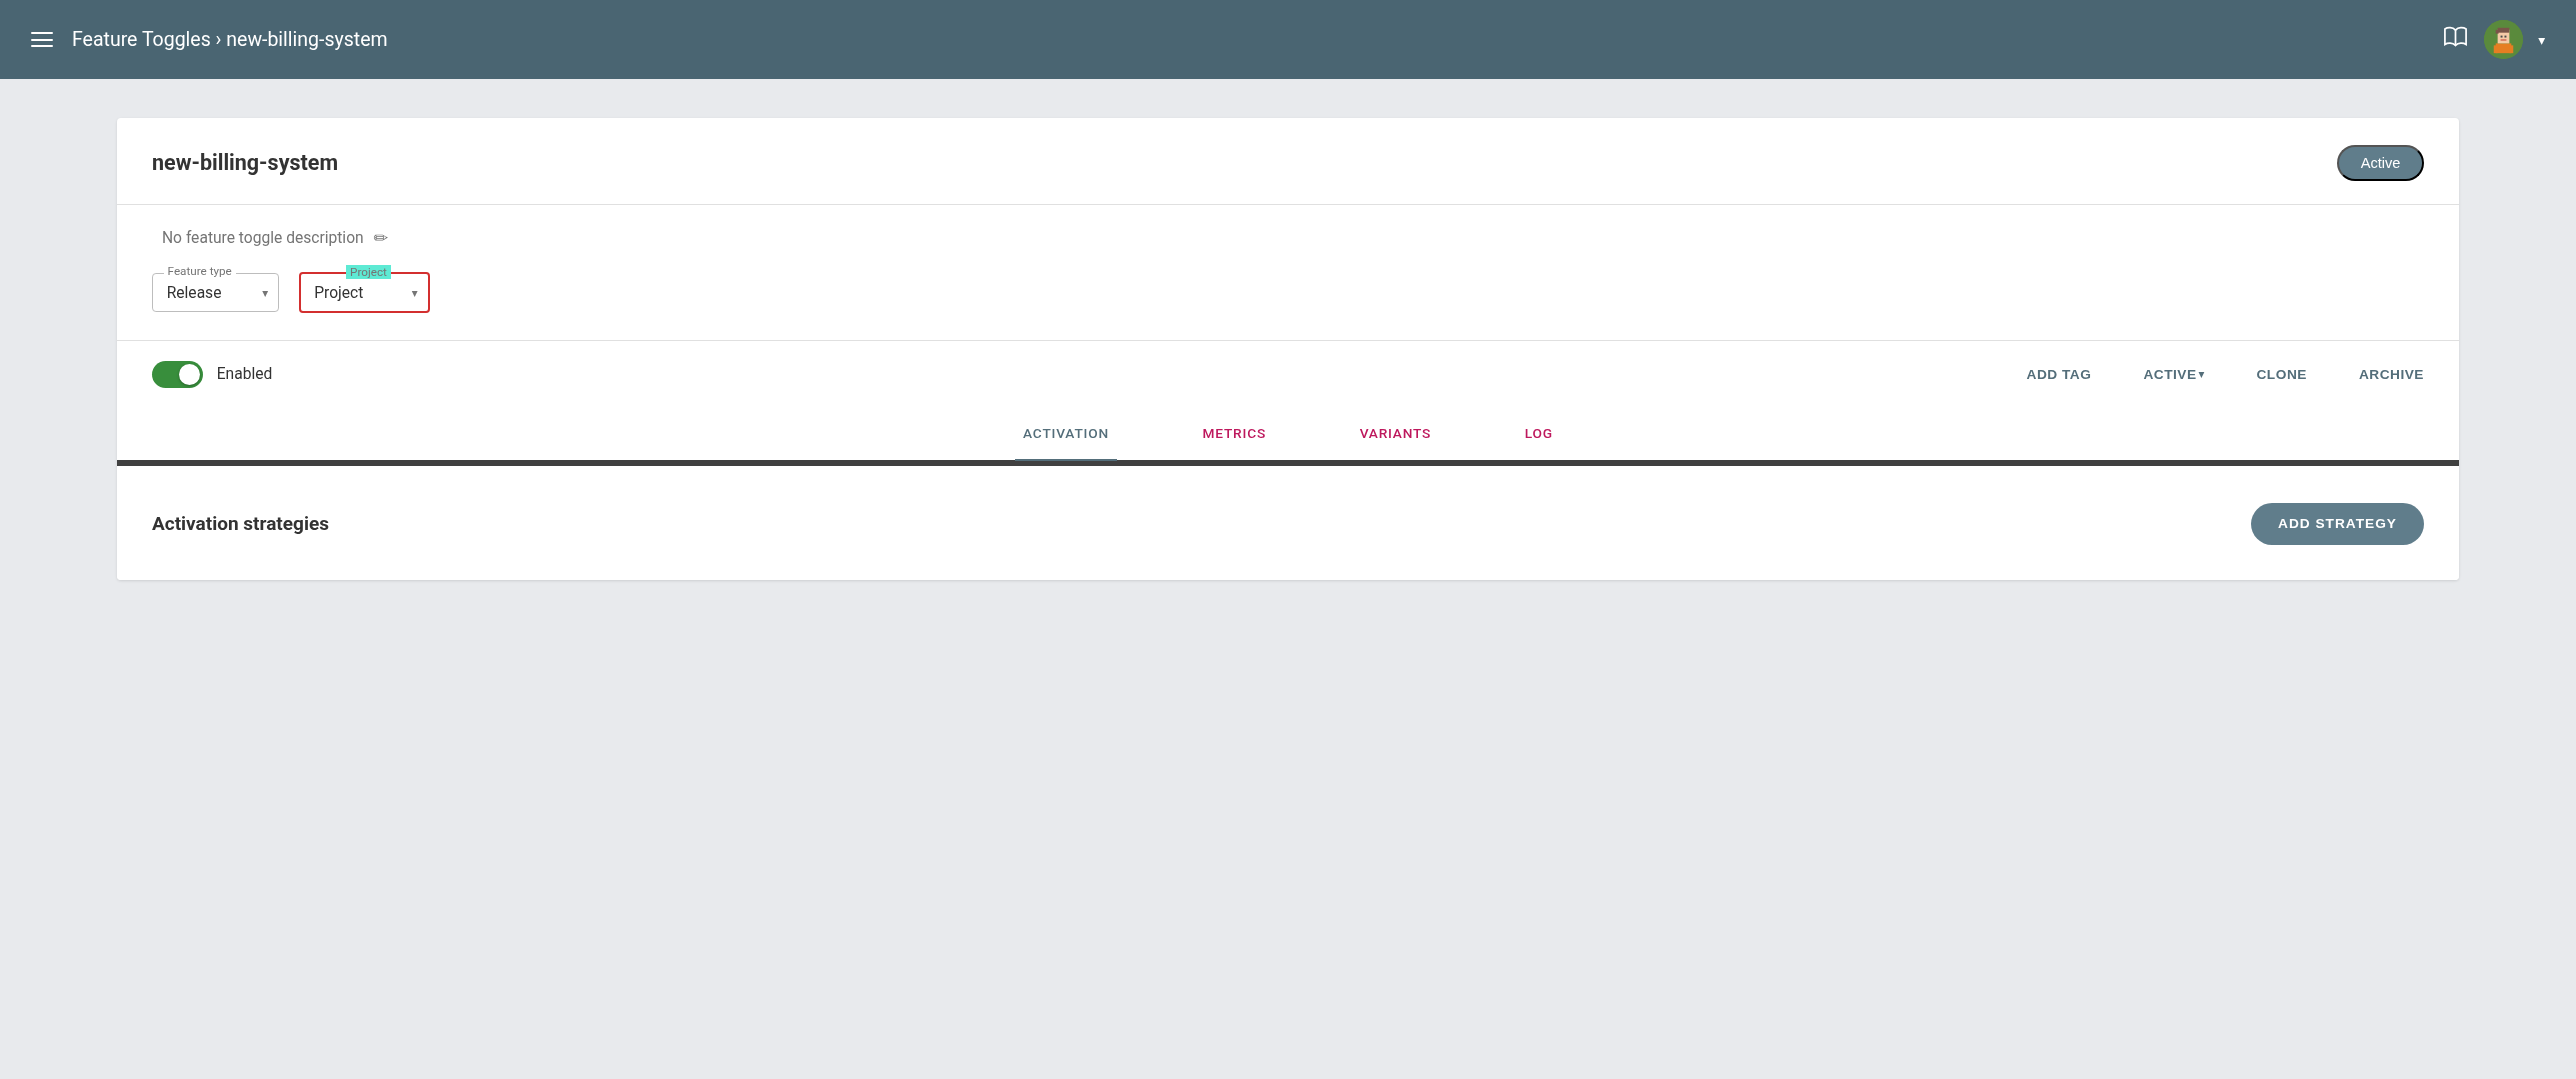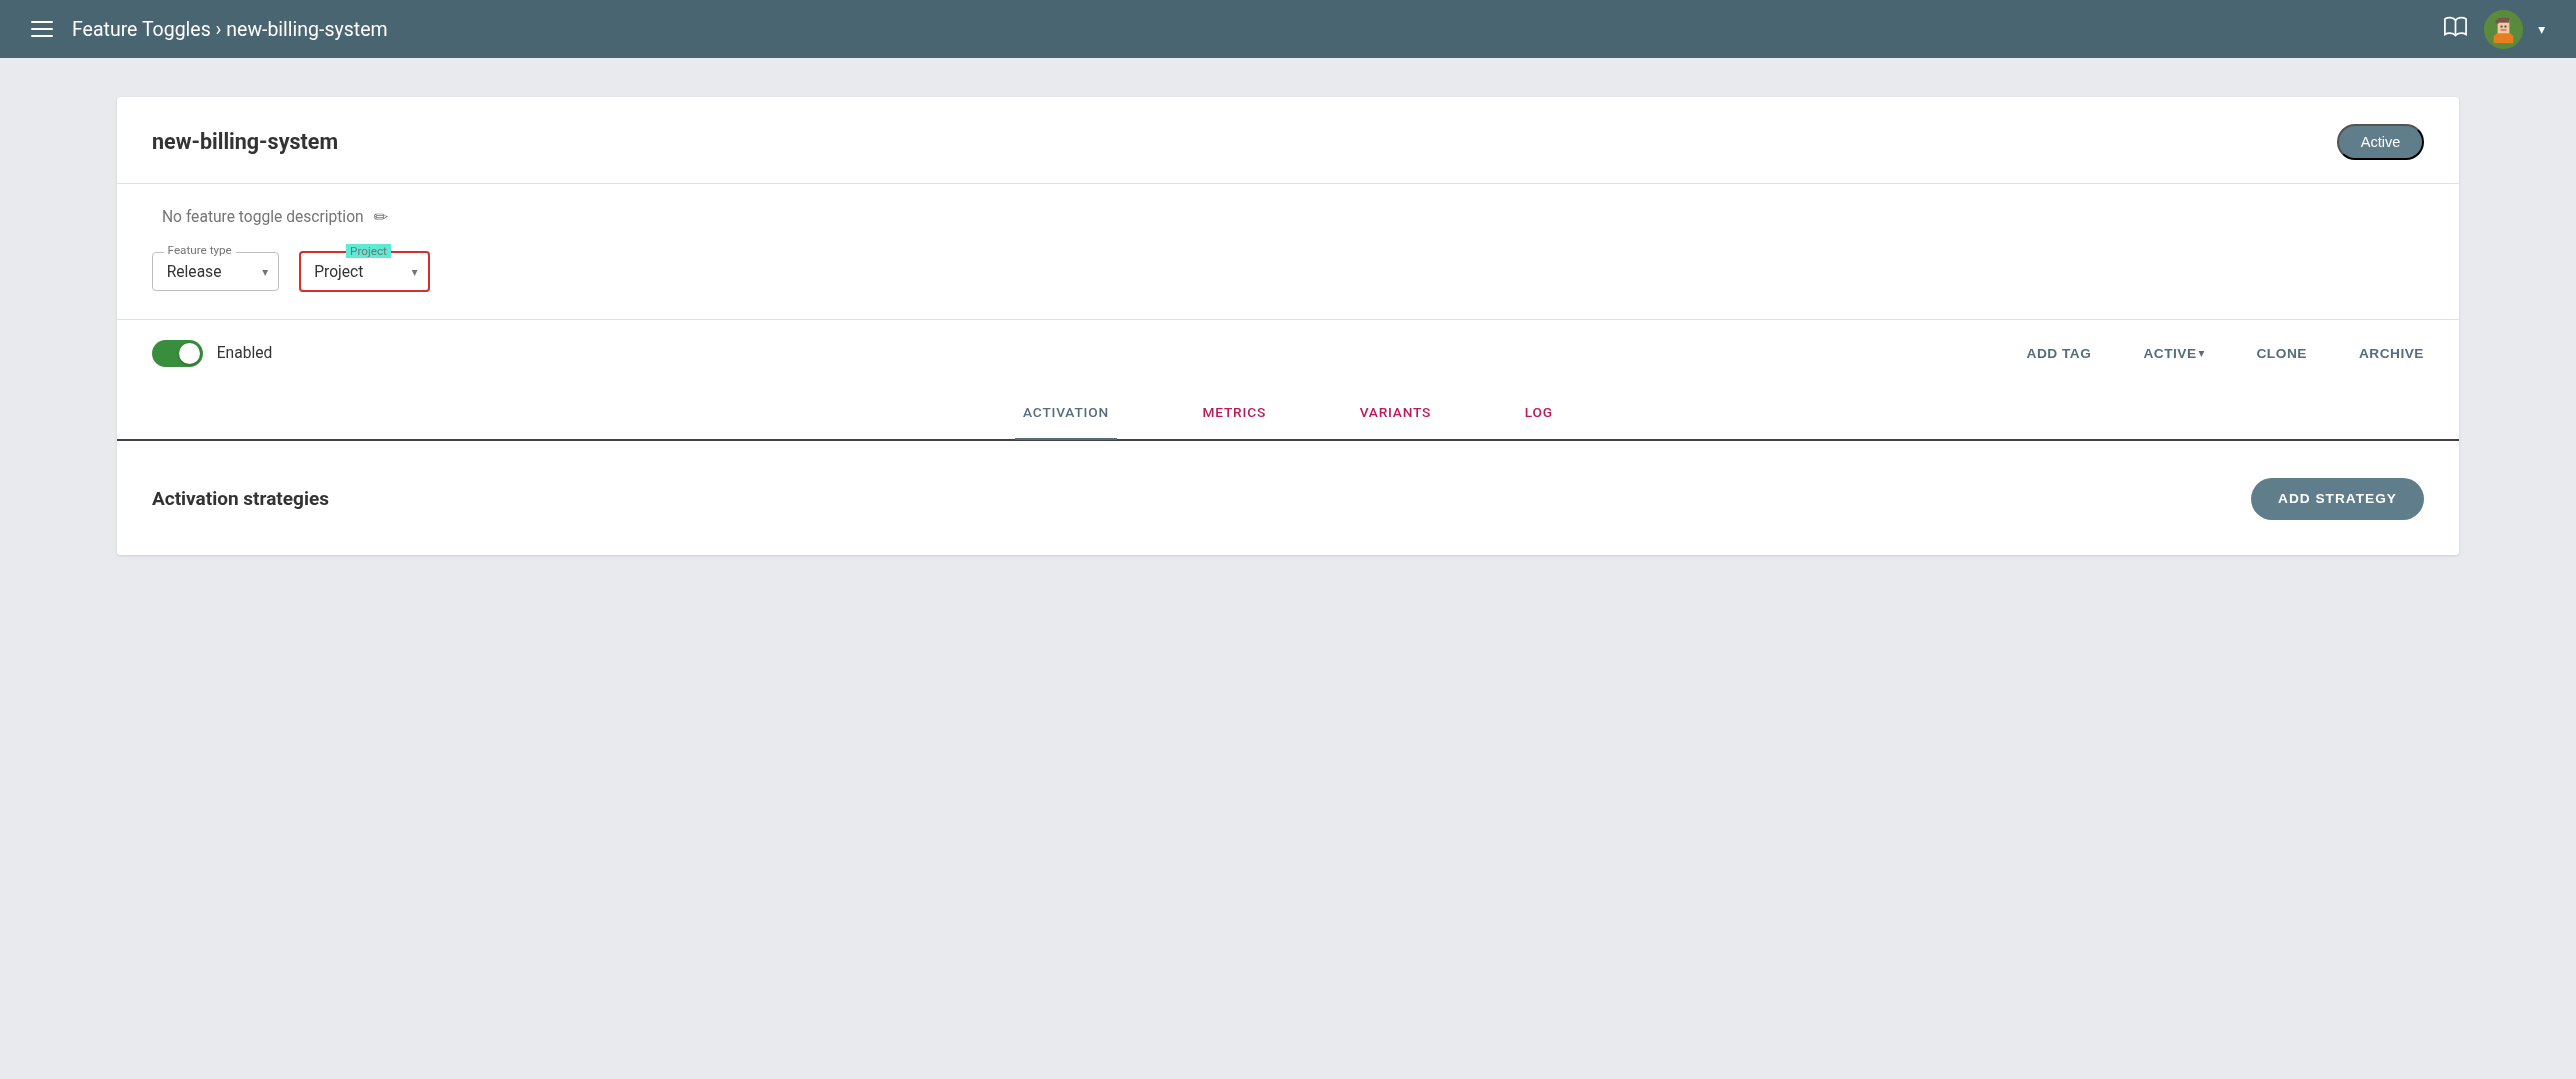--- a/index.html
+++ b/index.html
@@ -9,21 +9,21 @@
       min-height: 100vh;
     }
 
     
     .topnav {
       background: #4a6572;
       display: flex;
       align-items: center;
       justify-content: space-between;
       padding: 0 31px;
-      height: 58px;
+      height: 79px;
     }
     .topnav-left {
       display: flex;
       align-items: center;
       gap: 19.5px;
     }
     .hamburger-icon {
       display: flex;
       flex-direction: column;
       gap: 4.9px;
@@ -228,21 +228,21 @@
     }
     .dropdown-arrow-btn {
       font-size: 11.7px;
       color: #546e7a;
       cursor: pointer;
     }
 
     
     .tabs-bar {
       background: #fff;
-      border-bottom: 2px solid #404040;
+      border-bottom: 6px solid #404040;
       display: flex;
       justify-content: center;
       gap: 78px;
       padding: 0;
     }
     .tab {
       padding: 17.6px 7.8px;
       font-size: 13.7px;
       font-weight: 500;
       color: #be185d;

